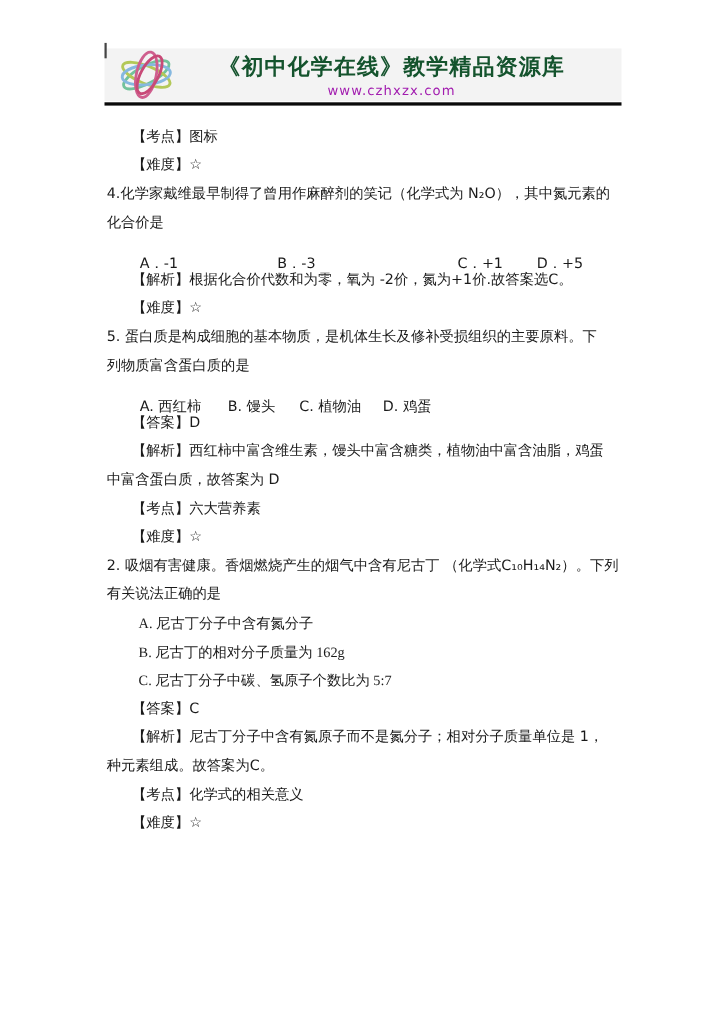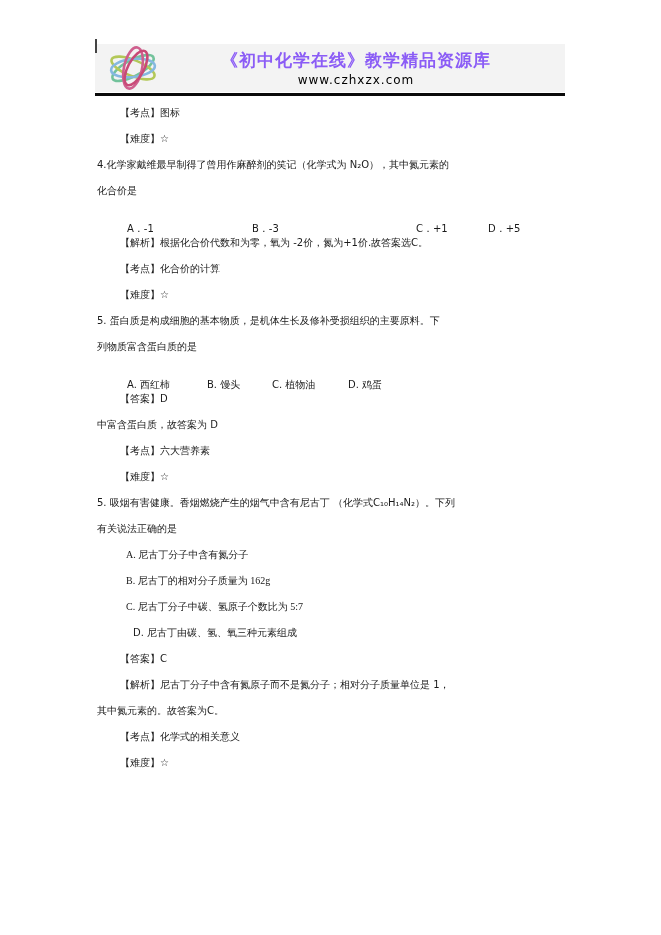--- a/index.html
+++ b/index.html
@@ -9,29 +9,29 @@
     color:#1a1a1a;
   }
   .page { position:relative; width:661px; height:935px; background:#fff; overflow:hidden; }
   .content { position:absolute; left:95px; top:44px; width:470px; }
 
   
   .header { background:#f3f3f3; height:48px; display:flex; align-items:center; }
   .logo { width:64px; height:46px; flex:0 0 64px; margin-left:6px; }
   .header-text { flex:1; text-align:center; padding-right:18px; }
   .title {
-    color:#8b5cf6; font-weight:bold; font-size:17px; letter-spacing:1px;
+    color:#14532d; font-weight:bold; font-size:20px; letter-spacing:1px;
     font-family:"Liberation Serif","DejaVu Serif",serif;
   }
-  .url { color:#000000; font-size:12px; margin-top:1px; letter-spacing:1px; }
+  .url { color:#a21caf; font-size:12px; margin-top:1px; letter-spacing:1px; }
   .rule { height:3px; background:#0a0a0a; margin-top:1px; }
   .artifact { position:absolute; left:0px; top:-5px; width:2px; height:14px; background:#444; }
 
   
-  .docbody { padding-top:4px; font-size:10px; }
+  .docbody { padding-top:16px; font-size:13px; }
   .line { height:26px; line-height:26px; white-space:nowrap; position:relative; }
   .flush { padding-left:2px; }
   .ind   { padding-left:25px; }
   .opt   { padding-left:31px;font-family:Liberation Serif, serif; }
   .optd  { padding-left:38px; }
   .optrow span { position:absolute; top:12px; }
   .q4o0 { left:32px; }  .q4o1 { left:157px; } .q4o2 { left:301px;margin-left:20px; } .q4o3 { left:393px; }
   .q5o0 { left:32px; }  .q5o1 { left:112px; } .q5o2 { left:177px; } .q5o3 { left:253px; }
 </style>
 </head>
@@ -67,43 +67,42 @@
 
       <div class="line flush">4.化学家戴维最早制得了曾用作麻醉剂的笑记（化学式为 N₂O），其中氮元素的</div>
       <div class="line flush">化合价是</div>
       <div class="line optrow">
         <span class="q4o0">A．-1</span>
         <span class="q4o1">B．-3</span>
         <span class="q4o2">C．+1</span>
         <span class="q4o3">D．+5</span>
       </div>
       <div class="line ind">【解析】根据化合价代数和为零，氧为 -2价，氮为+1价.故答案选C。</div>
-      <div class="line ind">【考点】化合价的计算</div>
       <div class="line ind">【难度】☆</div>
 
       <div class="line flush">5. 蛋白质是构成细胞的基本物质，是机体生长及修补受损组织的主要原料。下</div>
       <div class="line flush">列物质富含蛋白质的是</div>
       <div class="line optrow">
         <span class="q5o0">A. 西红柿</span>
         <span class="q5o1">B. 馒头</span>
         <span class="q5o2">C. 植物油</span>
         <span class="q5o3">D. 鸡蛋</span>
       </div>
       <div class="line ind">【答案】D</div>
+      <div class="line ind">【解析】西红柿中富含维生素，馒头中富含糖类，植物油中富含油脂，鸡蛋</div>
       <div class="line flush">中富含蛋白质，故答案为 D</div>
       <div class="line ind">【考点】六大营养素</div>
       <div class="line ind">【难度】☆</div>
 
-      <div class="line flush">5. 吸烟有害健康。香烟燃烧产生的烟气中含有尼古丁 （化学式C₁₀H₁₄N₂）。下列</div>
+      <div class="line flush">2. 吸烟有害健康。香烟燃烧产生的烟气中含有尼古丁 （化学式C₁₀H₁₄N₂）。下列</div>
       <div class="line flush">有关说法正确的是</div>
       <div class="line opt">A. 尼古丁分子中含有氮分子</div>
       <div class="line opt">B. 尼古丁的相对分子质量为 162g</div>
       <div class="line opt">C. 尼古丁分子中碳、氢原子个数比为 5:7</div>
-      <div class="line optd">D. 尼古丁由碳、氢、氧三种元素组成</div>
       <div class="line ind">【答案】C</div>
       <div class="line ind">【解析】尼古丁分子中含有氮原子而不是氮分子；相对分子质量单位是 1，</div>
-      <div class="line flush">其中氮元素的。故答案为C。</div>
+      <div class="line flush">种元素组成。故答案为C。</div>
       <div class="line ind">【考点】化学式的相关意义</div>
       <div class="line ind">【难度】☆</div>
 
     </div>
   </div>
 </div>
 
 </body></html>

